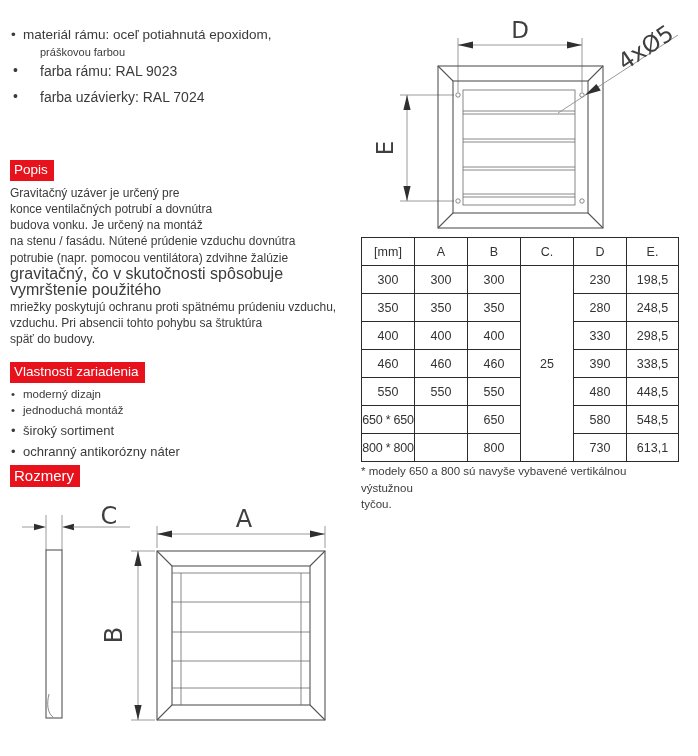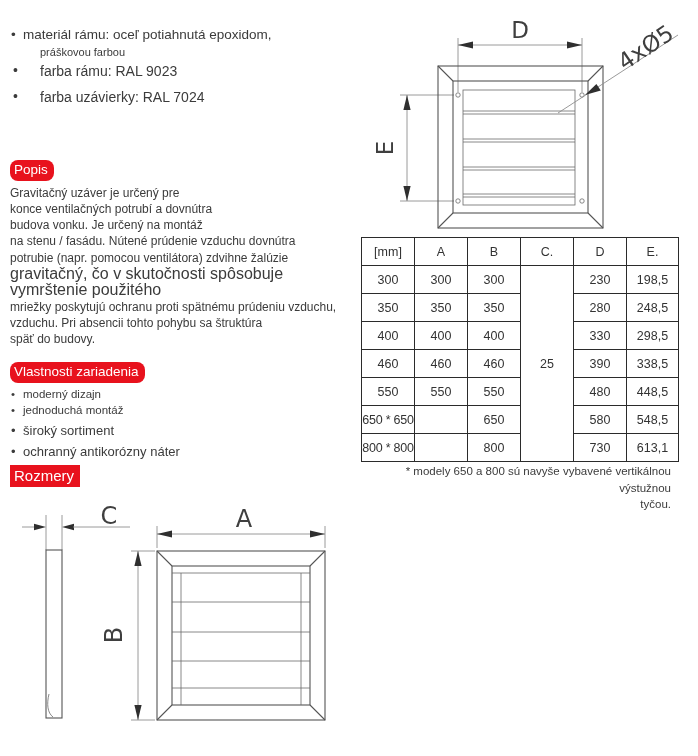--- a/index.html
+++ b/index.html
@@ -7,21 +7,21 @@
     width:698px;height:756px;position:relative;background:#ffffff;
     font-family:"Liberation Sans","DejaVu Sans",sans-serif;color:#3b3b3b;
     overflow:hidden;
   }
   .abs{position:absolute;}
   .red-h{
     display:inline-block;background:#e8121d;color:#ffffff;
     padding:2px 6px 3px 4px;line-height:1.15;font-weight:400;
   }
   .h-lg{font-size:15px;}
-  .h-md{font-size:13.5px;border-radius:8px;}
+  .h-md{font-size:13.5px;}
   .bul{position:relative;padding-left:13px;}
   .bul::before{content:"\2022";position:absolute;left:1px;top:0;color:#3b3b3b;}
   .bul-lg{font-size:13.5px;line-height:1.15;}
   .bul-sub{position:relative;padding-left:30px;font-size:14px;line-height:1.2;}
   .bul-sub::before{content:"\2022";position:absolute;left:3px;top:-1px;}
   .indent-sm{padding-left:30px;font-size:11px;line-height:1.2;}
   .popis-lines{margin-top:4px;font-size:12px;line-height:16.3px;width:350px;}
   .vl-item-sm{font-size:11.5px;}
   .vl-item-lg{font-size:13px;}
   
@@ -29,21 +29,21 @@
   table.dim th,table.dim td{
     border:1px solid #2b2b2b;text-align:center;vertical-align:middle;
     font-weight:400;font-size:12.5px;color:#333;padding:0;height:27px;
     white-space:nowrap;overflow:visible;
   }
   table.dim th{height:27px;}
   th.left-h{text-align:left;padding-left:5px;}
   th.a-h{text-align:left;padding-left:1px;}
   th.sc{font-size:10px;}
   td.wide{font-size:11.5px;letter-spacing:-0.2px;}
-  .footnote{font-size:11.5px;line-height:16.5px;color:#3b3b3b;width:310px;text-align:right;}
+  .footnote{font-size:11.5px;line-height:16.5px;color:#3b3b3b;width:310px;}
   
   .geo{stroke:#555555;stroke-width:1.1;fill:none;}
   .geo-thin{stroke:#6a6a6a;stroke-width:0.8;fill:none;}
   .dimln{stroke:#8f8f8f;stroke-width:0.9;fill:none;}
   .arrow{fill:#2f2f2f;stroke:none;}
   .dimtxt{fill:#3f3f3f;font-family:"DejaVu Sans",sans-serif;}
 </style>
 </head>
 <body>
 

